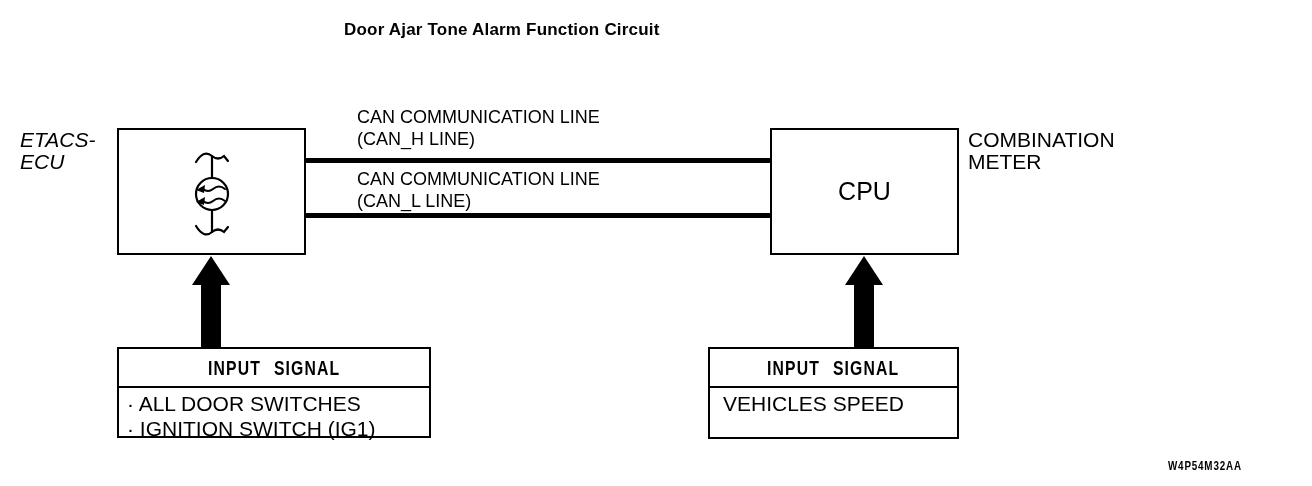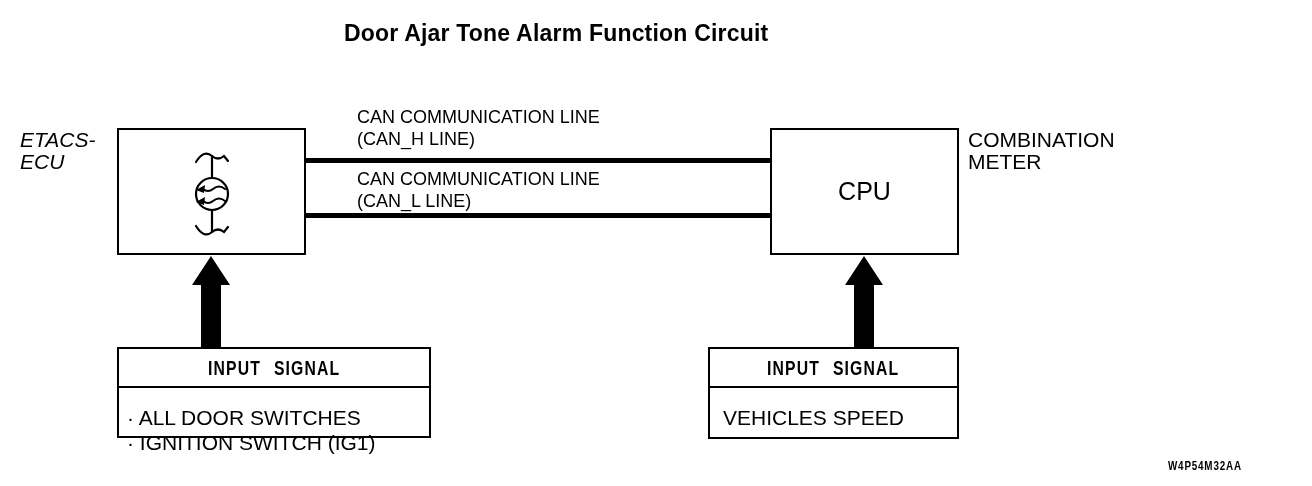--- a/index.html
+++ b/index.html
@@ -13,21 +13,21 @@
     height: 486px;
     background: #ffffff;
     font-family: "Liberation Sans", "DejaVu Sans", sans-serif;
     color: #000000;
     overflow: hidden;
   }
   .abs { position: absolute; }
 
   .title {
     left: 344px; top: 20px;
-    font-size: 23px;
+    font-size: 17px;
     font-weight: bold;
     letter-spacing: 0.2px;
     white-space: nowrap;
   }
 
   .side-label {
     font-size: 21px;
     line-height: 22px;
     white-space: nowrap;
   }
@@ -88,21 +88,21 @@
   }
   .input-header .condensed {
     display: inline-block;
     transform: scaleX(0.75);
     transform-origin: center center;
     letter-spacing: 1.5px;
     word-spacing: 10px;
     white-space: nowrap;
   }
   .input-body {
-    padding: 17px 0 0 8px;
+    padding: 3px 0 0 8px;
     font-size: 21px;
     line-height: 25px;
     white-space: nowrap;
   }
   .input-box-right .input-body { padding-left: 13px; }
 
   .figure-code {
     left: 1168px; top: 459px;
     font-size: 12px;
     font-weight: bold;

